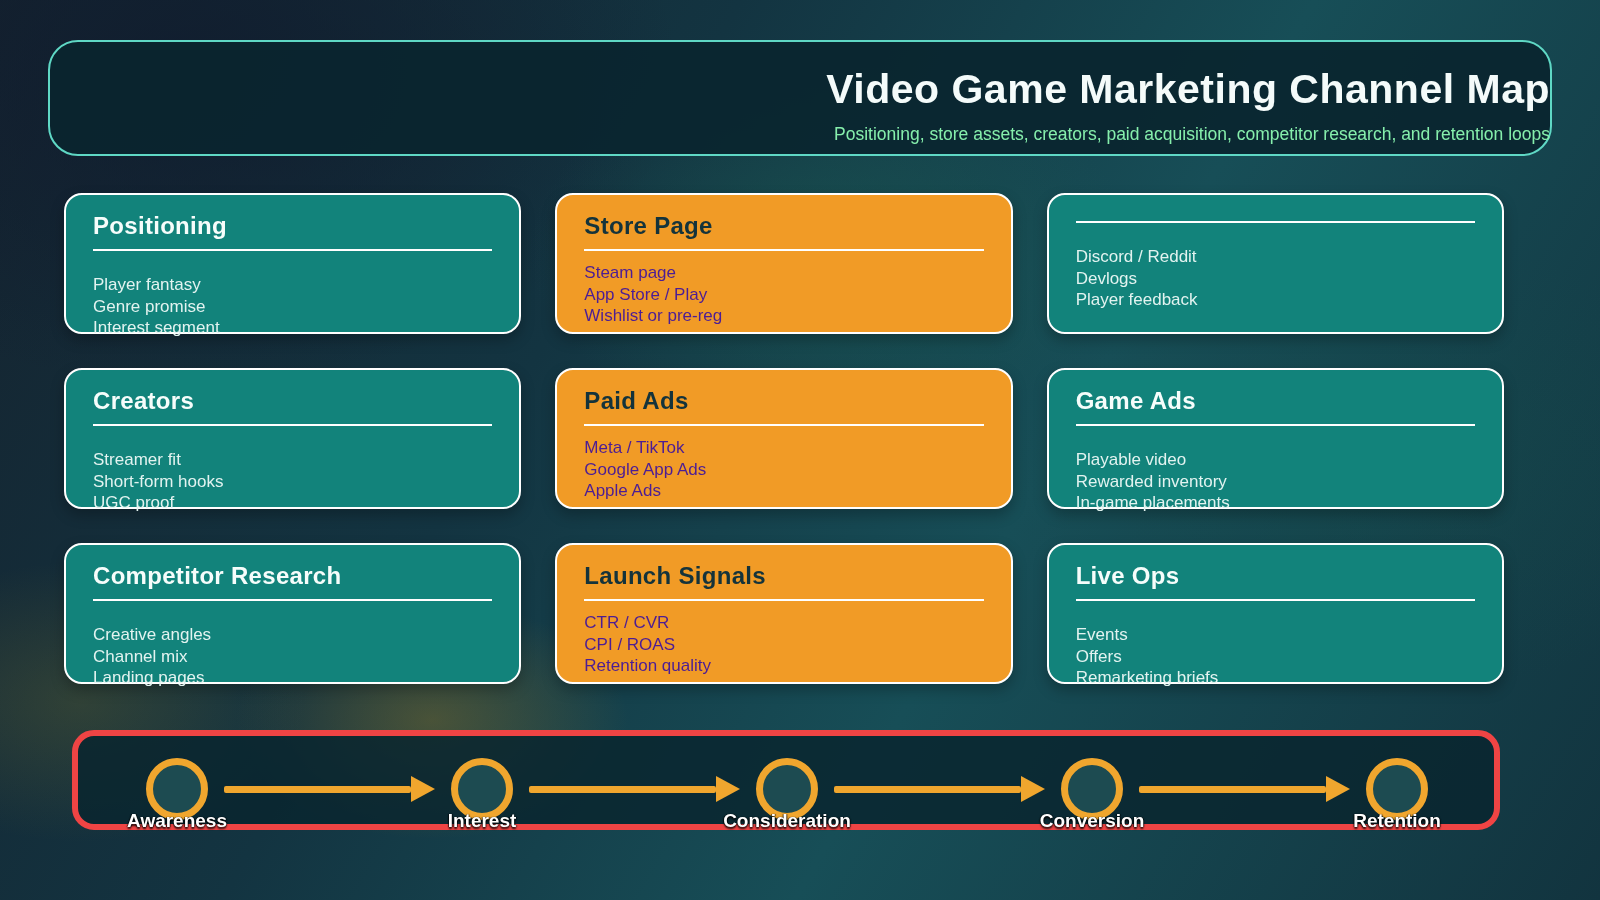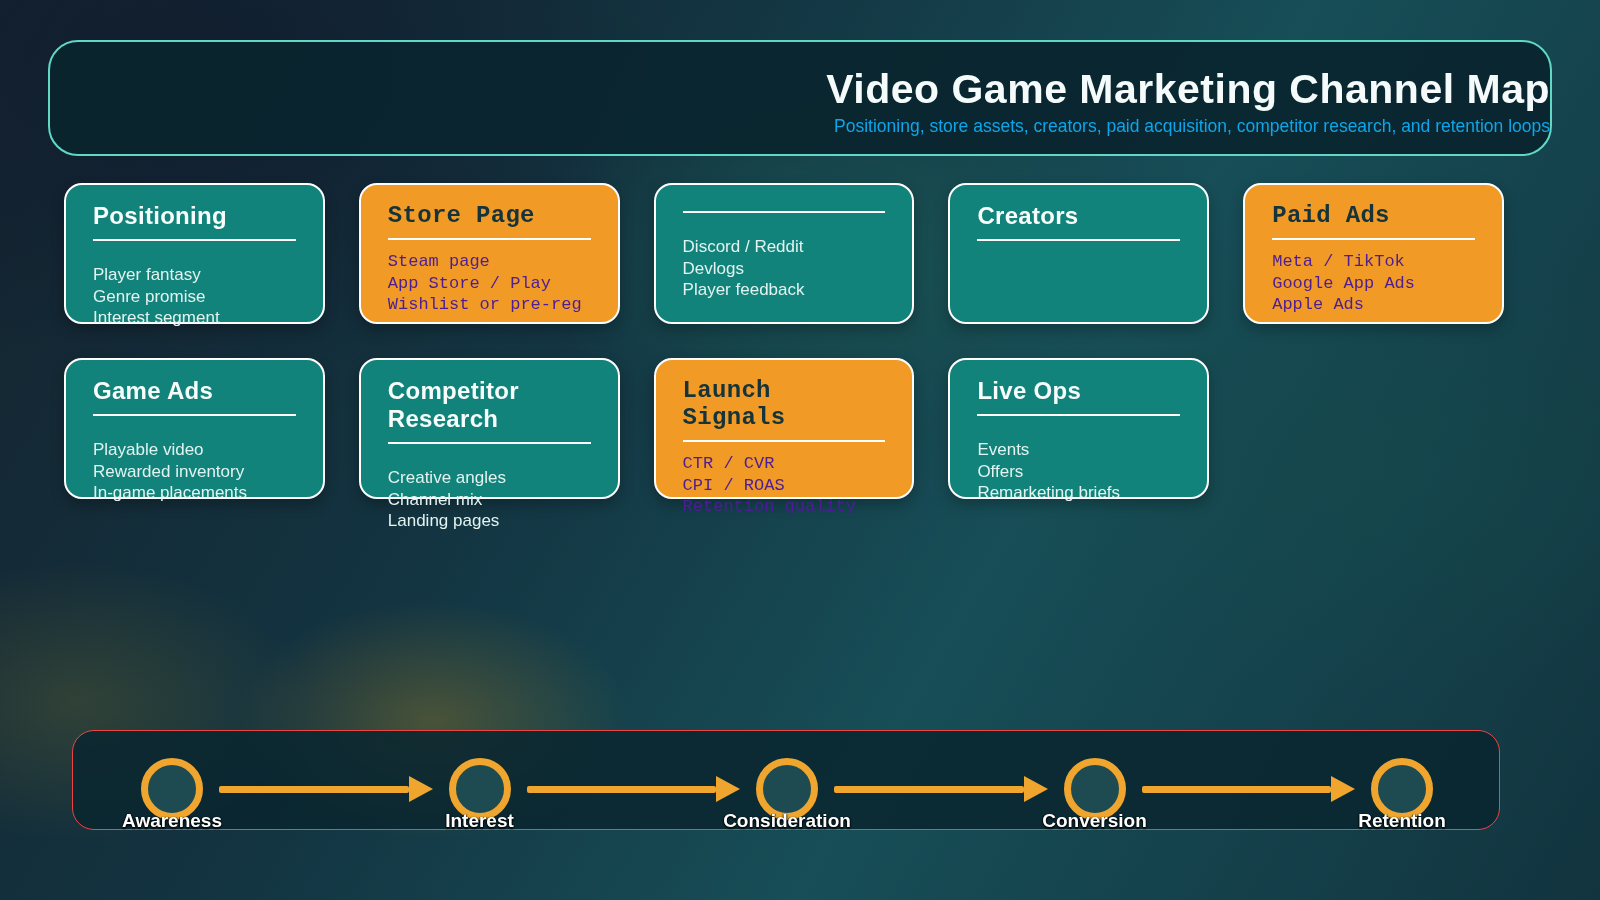--- a/index.html
+++ b/index.html
@@ -19,48 +19,48 @@
     position:absolute;left:48px;top:40px;width:1504px;height:116px;
     box-sizing:border-box;border:2px solid #5fd8c5;border-radius:30px;
     background:rgba(10,37,47,.92);
     padding:24px 0 0 42px;
     text-align:right;
   }
   .header h1{
     margin:0;color:#f4fbfa;font-size:41px;font-weight:bold;letter-spacing:.5px;
   }
   .header .subtitle{
-    margin-top:3px;color:#0ea5e9;font-size:17.5px;
+    margin-top:11px;color:#86efac;font-size:17.5px;
   }
   
   .grid{
-    position:absolute;left:64px;top:183px;width:1440px;
-    display:grid;grid-template-columns:repeat(5,1fr);
+    position:absolute;left:64px;top:193px;width:1440px;
+    display:grid;grid-template-columns:repeat(3,1fr);
     column-gap:34px;row-gap:34px;
   }
   .card{
     box-sizing:border-box;height:141px;border-radius:18px;
     border:2px solid #ffffff;padding:17px 27px 0 27px;
     box-shadow:0 6px 14px rgba(0,0,0,.25);
   }
   .card.teal{background:#12837b;}
-  .card.orange{background:#f19b26;font-family:Liberation Mono, monospace;}
+  .card.orange{background:#f19b26;}
   .card h2{
     margin:0;font-size:24px;font-weight:bold;letter-spacing:.3px;
   }
   .card.teal h2{color:#f6fdfb;}
   .card.orange h2{color:#14333b;}
   .card .rule{height:2px;margin-top:9px;background:#ffffff;border:0;}
   .card ul{list-style:none;margin:11px 0 0 0;padding:0;font-size:17px;line-height:21.5px;}
   .card.teal ul{color:#e2f3f0;margin-top:23px;}
   .card.orange ul{color:#4c1d95;}
   
   .funnel{
     position:absolute;left:72px;top:730px;width:1428px;height:100px;
-    box-sizing:border-box;border:1px solid #ef4444;border-radius:22px;
+    box-sizing:border-box;border:6px solid #ef4444;border-radius:22px;
     background:rgba(9,38,47,.85);
     display:flex;align-items:center;padding:0 66px 0 68px;
   }
   .stage{
     position:relative;display:flex;flex-direction:column;align-items:center;
     width:62px;flex:0 0 auto;margin-top:18px;
   }
   .circle{
     width:48px;height:48px;border-radius:50%;
     border:7px solid #f0a62e;background:#1d4b51;
@@ -114,20 +114,25 @@
     <ul>
       <li>Discord / Reddit</li>
       <li>Devlogs</li>
       <li>Player feedback</li>
     </ul>
   </div>
 
   <div class="card teal">
     <h2>Creators</h2>
     <div class="rule"></div>
+    <ul>
+      <li>Streamer fit</li>
+      <li>Short-form hooks</li>
+      <li>UGC proof</li>
+    </ul>
   </div>
 
   <div class="card orange">
     <h2>Paid Ads</h2>
     <div class="rule"></div>
     <ul>
       <li>Meta / TikTok</li>
       <li>Google App Ads</li>
       <li>Apple Ads</li>
     </ul>

